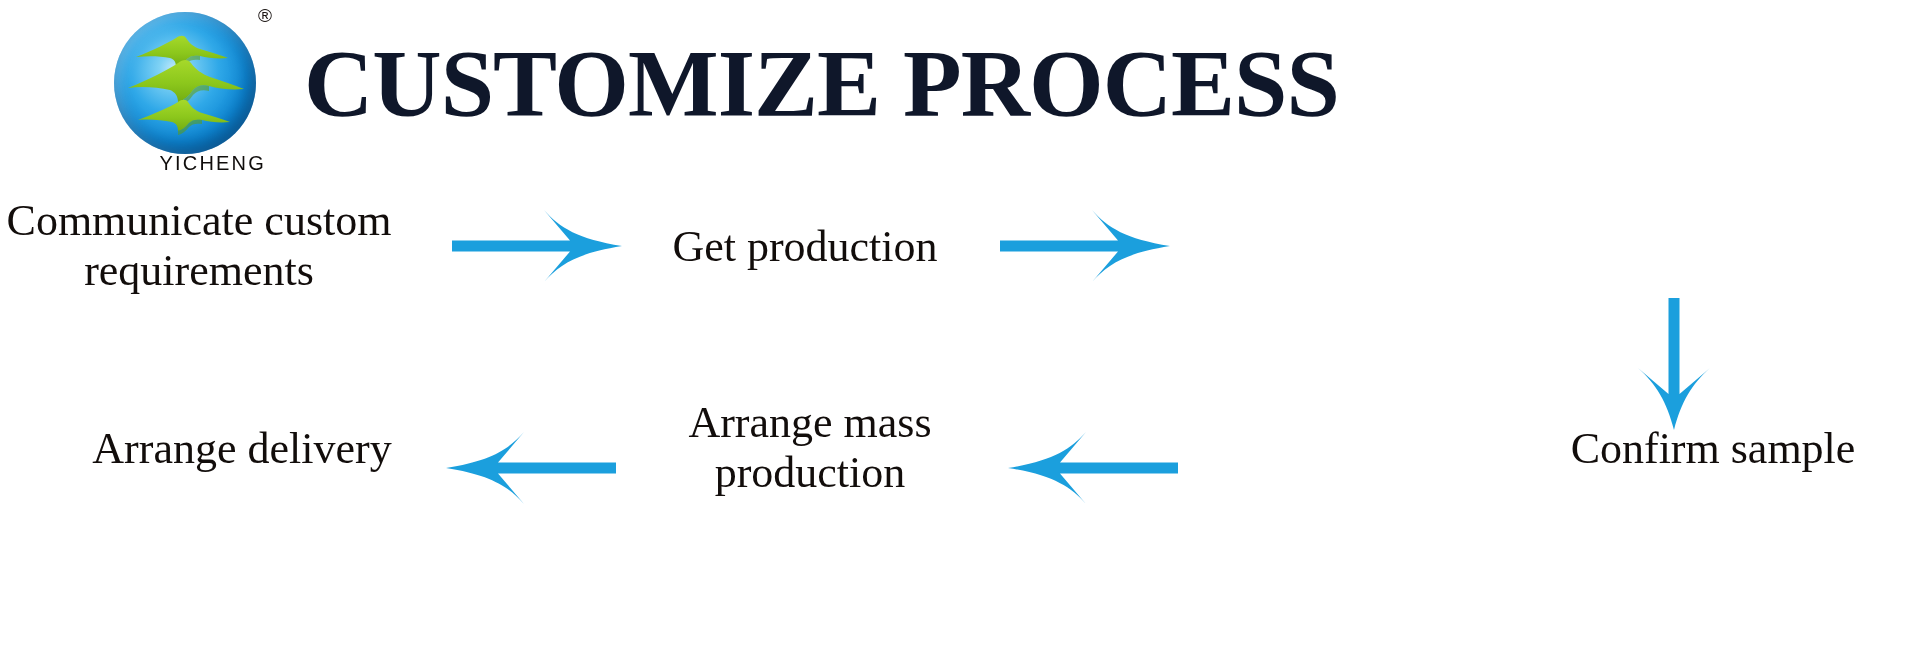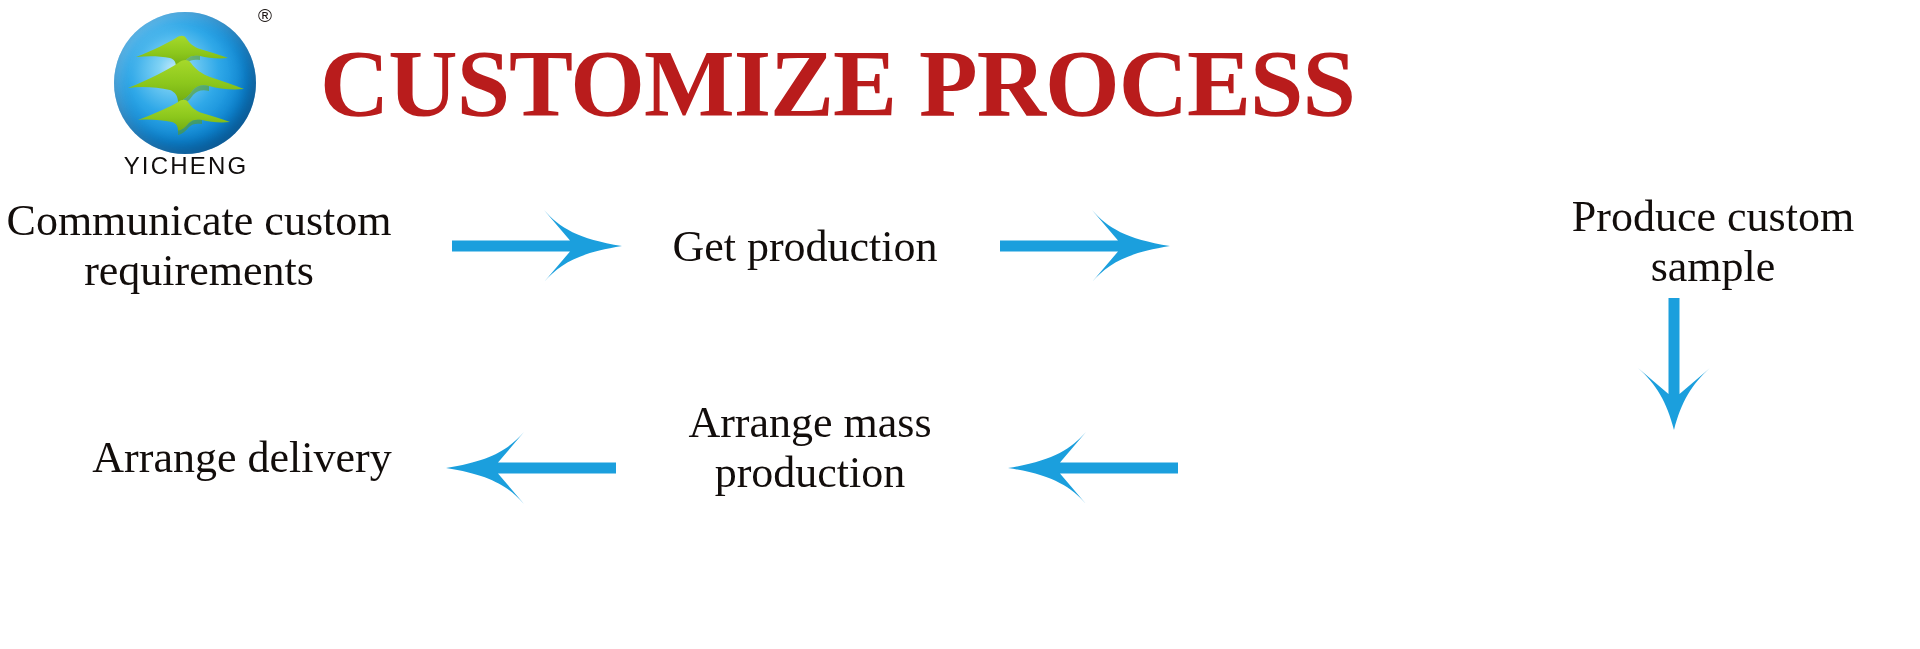--- a/index.html
+++ b/index.html
@@ -76,58 +76,58 @@
     line-height: 19px;
     color: #1a1412;
     font-weight: 400;
   }
 
   #logo-wordmark {
     position: absolute;
     left: 0px;
     top: 146px;
     width: 160px;
-    text-align: center;
+    text-align: right;
     font-family: "Liberation Sans", sans-serif;
-    font-size: 24px;
+    font-size: 20px;
     font-weight: 400;
     letter-spacing: 2.2px;
     color: #100d0c;
     white-space: nowrap;
   }
 
   #page-title {
     position: absolute;
-    left: 320px;
+    left: 304px;
     top: 36px;
     font-family: "Liberation Serif", serif;
     font-weight: bold;
     font-size: 96px;
     line-height: 96px;
     letter-spacing: -1px;
-    color: #b91c1c;
+    color: #0f172a;
     white-space: nowrap;
   }
 
   
   .node {
     position: absolute;
     text-align: center;
     font-family: "Liberation Serif", serif;
     font-weight: 400;
     font-size: 44px;
     line-height: 50px;
     color: #120d0b;
   }
 
   #node-communicate { left: -4px;   top: 196px; width: 406px; }
   #node-quotation   { left: 640px;  top: 222px; width: 330px; }
   #node-produce     { left: 1506px; top: 192px; width: 414px; }
 
-  #node-delivery    { left: 56px;   top: 424px; width: 372px; margin-top: 9px; }
+  #node-delivery    { left: 56px;   top: 424px; width: 372px; }
   #node-massprod    { left: 624px;  top: 398px; width: 372px; }
   #node-confirm     { left: 1506px; top: 424px; width: 414px; }
 
   
   .arrow {
     position: absolute;
   }
   .arrow svg { display: block; }
 
   #arrow-1 { left: 452px;  top: 206px; width: 170px; height: 80px; }
@@ -184,22 +184,22 @@
       <div id="logo-wordmark">YICHENG</div>
     </div>
 
     <div id="page-title">CUSTOMIZE PROCESS</div>
   </div>
 
   <div class="node" id="node-communicate">Communicate custom requirements</div>
 
   <div class="node" id="node-quotation">Get production</div>
 
-  <div class="node" id="node-produce">Produce custom sample</div>
-
+
+  <div class="node" id="node-confirm">Confirm sample</div>
 
   <div class="node" id="node-massprod">Arrange mass production</div>
 
   <div class="node" id="node-delivery">Arrange delivery</div>
 
   <div class="arrow" id="arrow-1">
     <svg viewBox="0 0 170 80" width="170" height="80" aria-hidden="true">
       <path d="M0 34.5 H118 L92 4 C108 22 126 33 170 40 C126 47 108 58 92 76 L118 45.5 H0 Z" fill="#1b9fdd"></path>
     </svg>
   </div>

